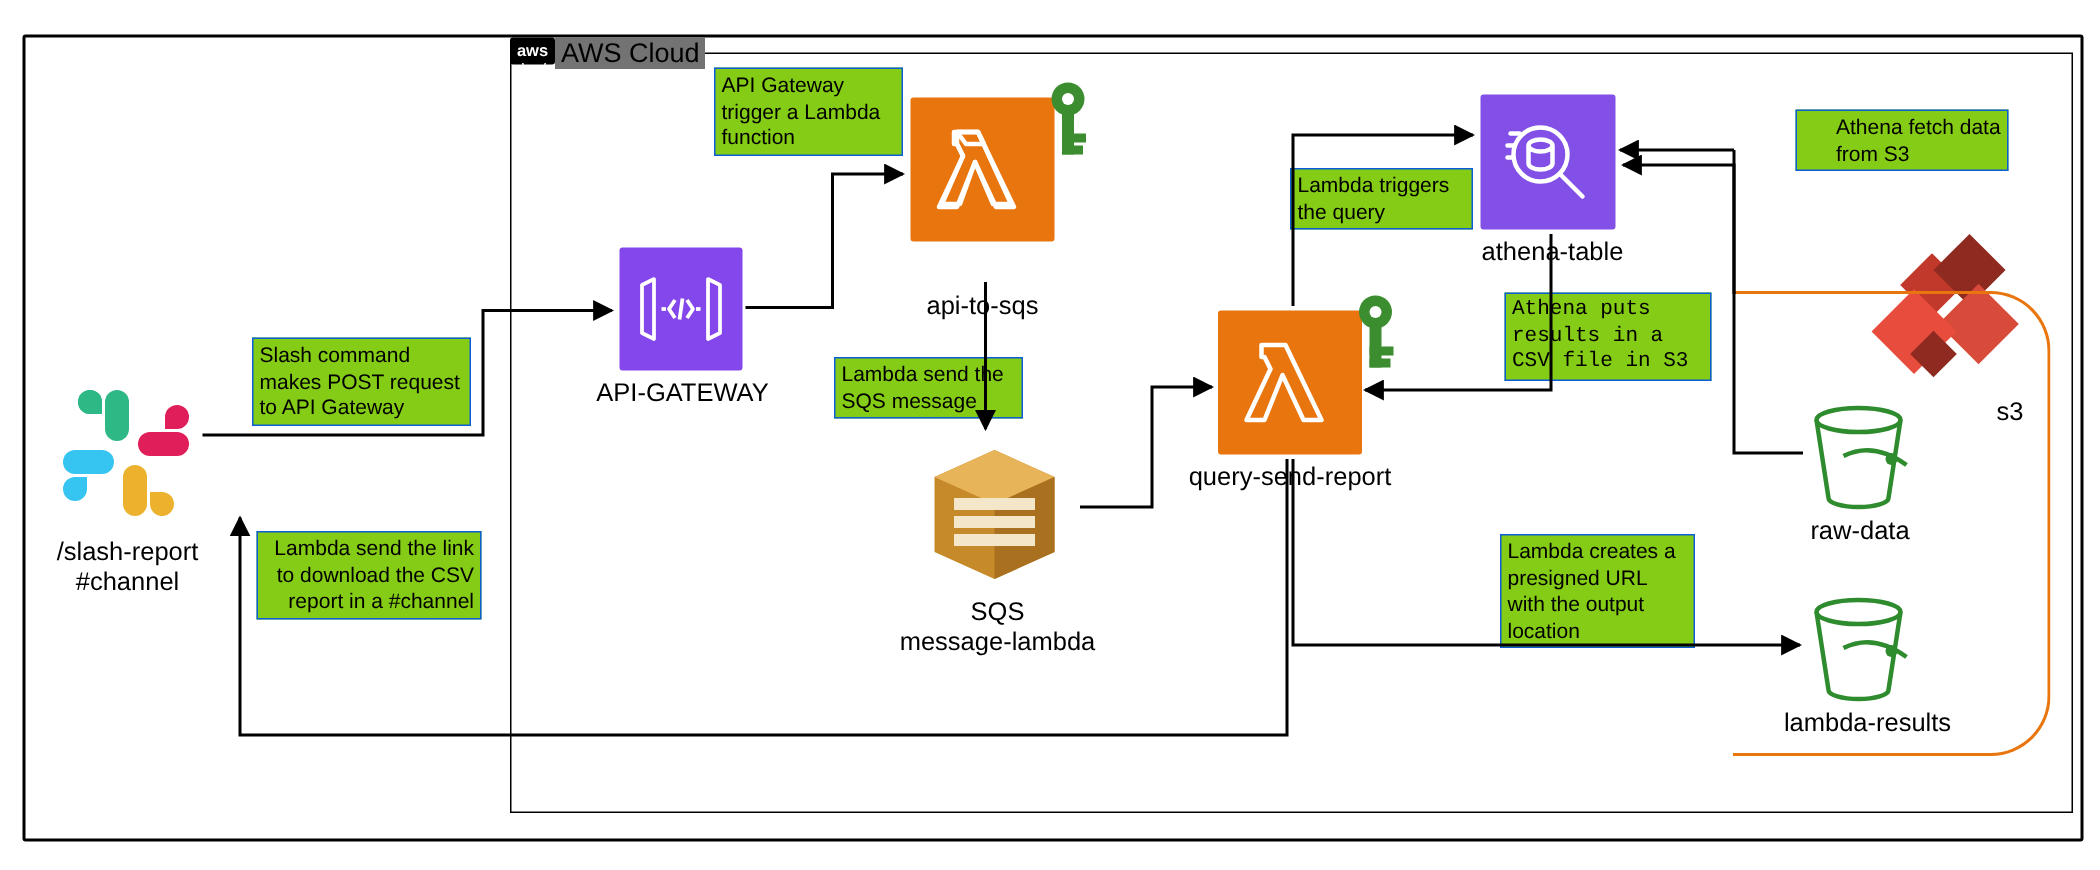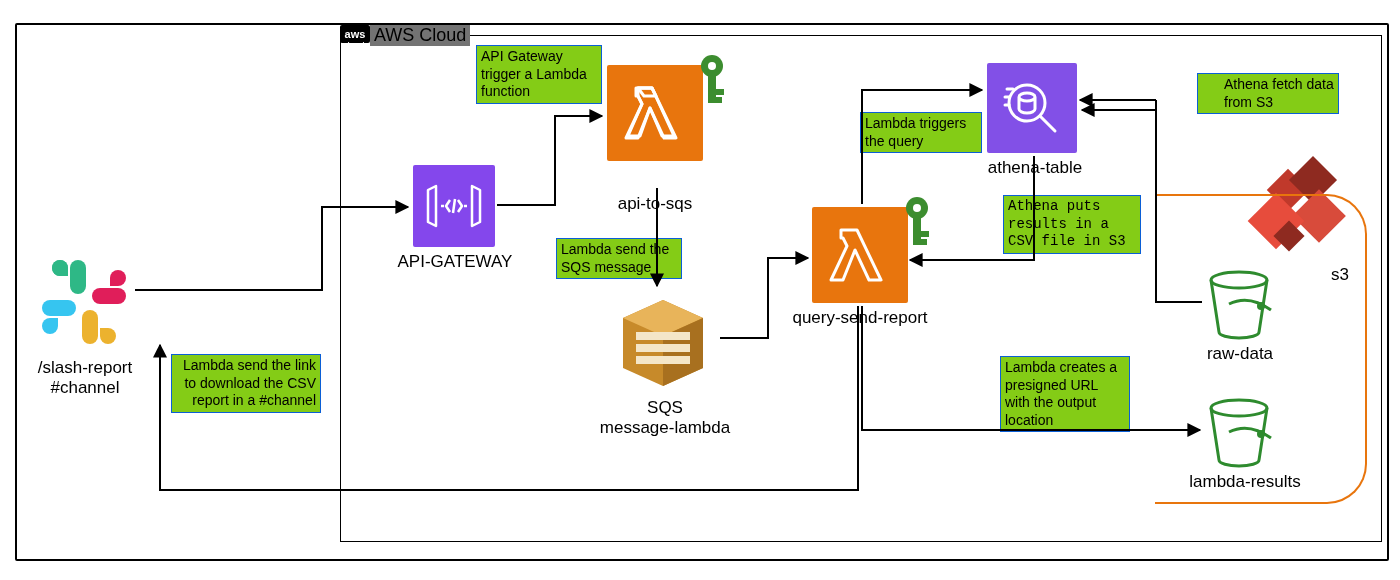--- a/index.html
+++ b/index.html
@@ -157,20 +157,21 @@
       <ellipse cx="34" cy="10" rx="28" ry="8"></ellipse>
       <path d="M6 10 L14 62 a20 6 0 0 0 40 0 L62 10"></path>
       <path d="M24 34 Q44 24 66 40" stroke-width="3"></path>
       <circle cx="56" cy="36" r="4" fill="#2e8b2e" stroke="none"></circle>
     </g>
   </svg>
   <div class="node-label" style="left:1180px;top:472px;width:130px;">lambda-results</div>
 
   <div class="s3group" style="left:1155px;top:194px;width:210px;height:306px;"></div>
 
+  <div class="callout" style="left:168px;top:225px;width:136px;">Slash command makes POST request to API Gateway</div>
   <div class="callout" style="left:171px;top:354px;width:140px;text-align:right;">Lambda send the link to download the CSV report in a #channel</div>
   <div class="callout" style="left:476px;top:45px;width:116px;">API Gateway trigger a Lambda function</div>
   <div class="callout" style="left:556px;top:238px;width:116px;">Lambda send the SQS message</div>
   <div class="callout" style="left:860px;top:112px;width:112px;">Lambda triggers the query</div>
   <div class="callout" style="left:1003px;top:195px;width:128px;font-family:Liberation Mono, monospace;">Athena puts results in a CSV file in S3</div>
   <div class="callout" style="left:1197px;top:73px;width:110px;padding-left:26px;">Athena fetch data from S3</div>
   <div class="callout" style="left:1000px;top:356px;width:120px;">Lambda creates a presigned URL with  the output location</div>
 
   <svg style="position:absolute;left:0;top:0;pointer-events:none;" width="1400" height="580">
     <defs>

